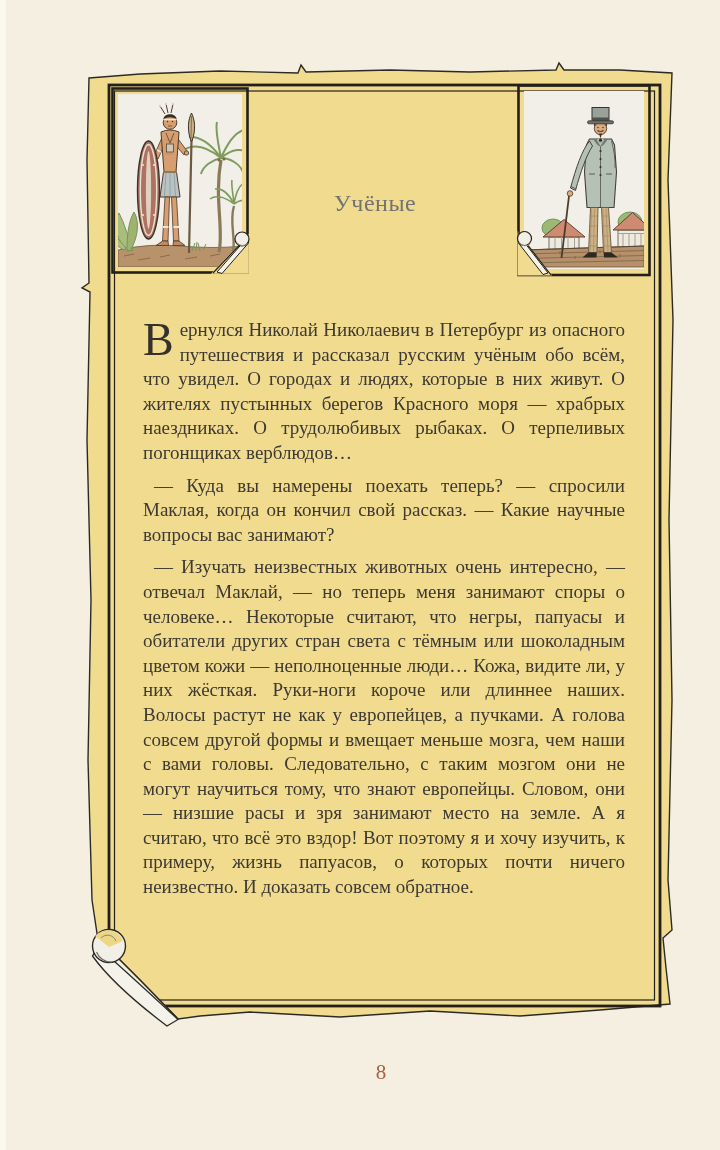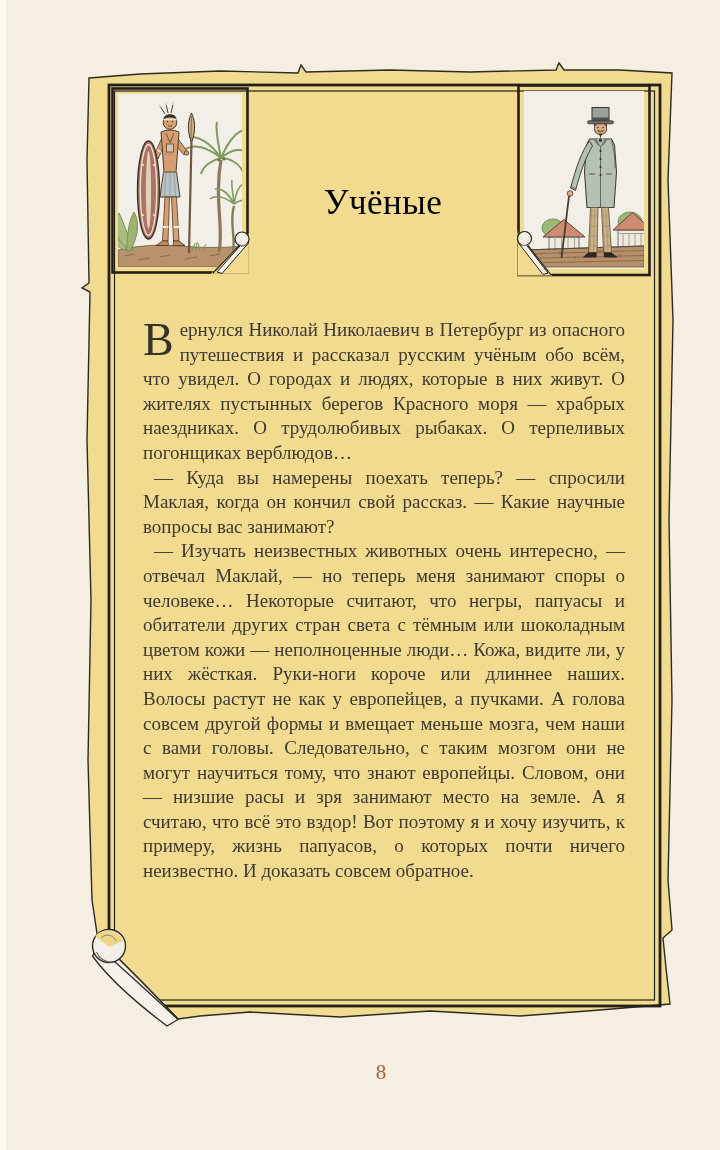--- a/index.html
+++ b/index.html
@@ -4,32 +4,32 @@
 <style>
   html,body{margin:0;padding:0;}
   body{
     width:720px;height:1150px;position:relative;overflow:hidden;
     background:#f4efe1;
     font-family:"Liberation Serif", serif;
   }
   .scan-edge{position:absolute;left:0;top:0;width:6px;height:1150px;background:#fbf8ef;}
   .bg-svg{position:absolute;left:0;top:0;width:720px;height:1150px;}
   .chapter-title{
-    position:absolute;left:248px;top:183px;width:270px;
-    text-align:center;font-size:35px;line-height:40px;color:#000000;
+    position:absolute;left:240px;top:183px;width:270px;
+    text-align:center;font-size:24px;line-height:40px;color:#737373;
     letter-spacing:.5px;
   }
   .body-text{
     position:absolute;left:143px;top:318px;width:482px;
     font-size:19px;line-height:24.6px;color:#3d3933;
     text-align:justify;
   }
   .body-text p{margin:0;}
   .body-text p.indent-wide{text-indent:30px;}
-  .body-text p.indent-dash{text-indent:11px;}
+  .body-text p.indent-dash{text-indent:11px;margin-top:8px;}
   .dropcap{
     float:left;font-size:46px;line-height:39px;
     margin:2px 6px 0 0;color:#34312b;
   }
   .page-number{
     position:absolute;left:89px;top:1060px;width:584px;
     text-align:center;font-size:21px;color:#a8623e;
   }
 </style>
 </head>

